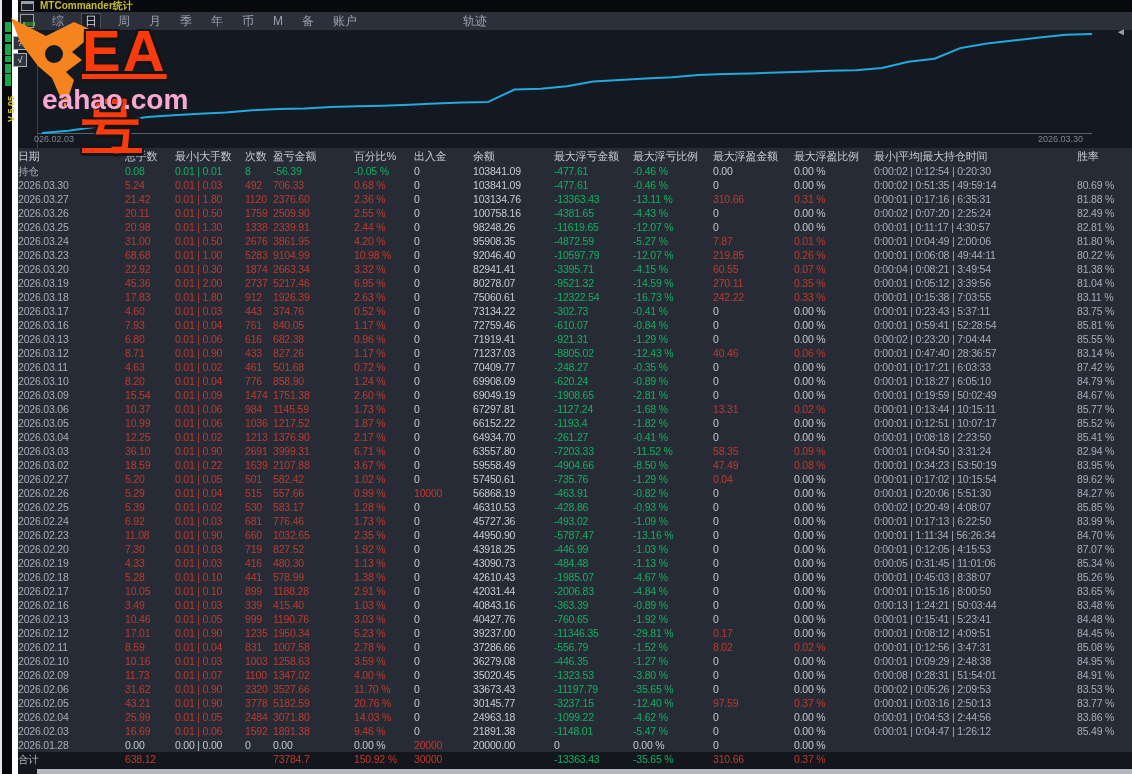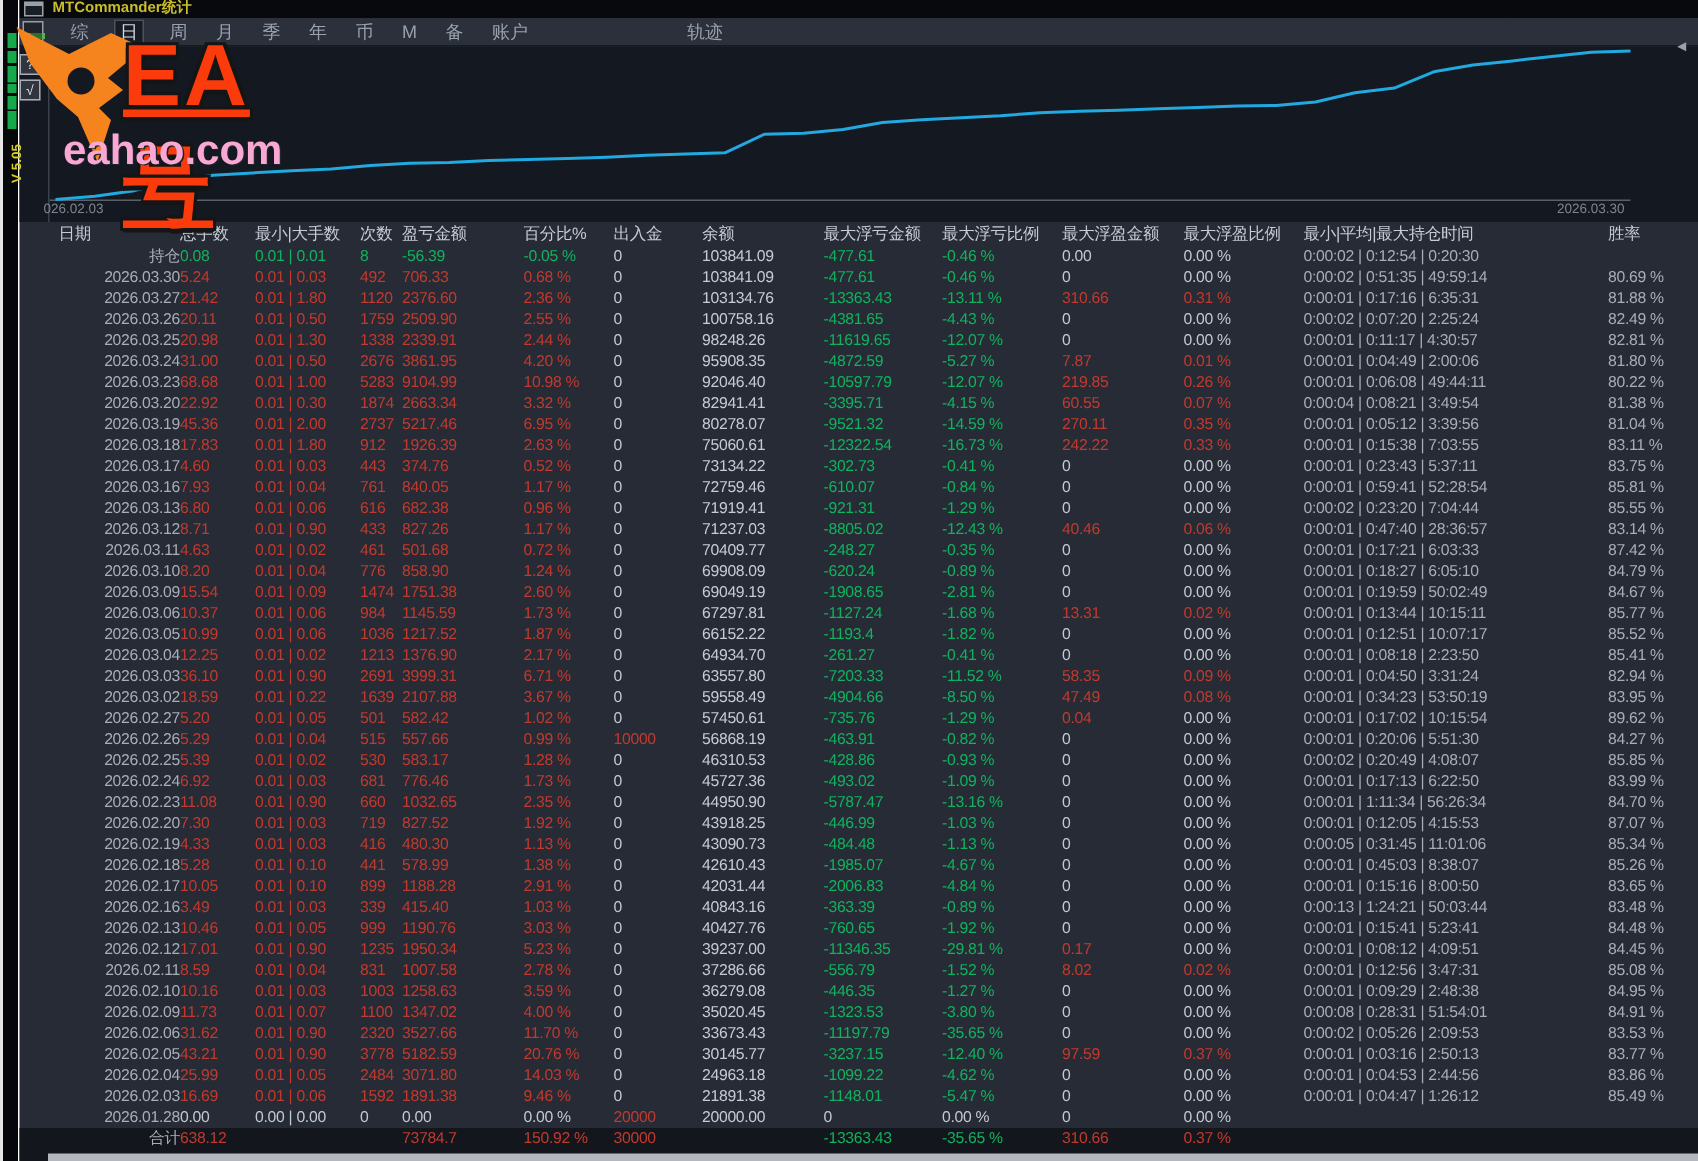--- a/index.html
+++ b/index.html
@@ -5,21 +5,21 @@
   html,body{margin:0;padding:0;background:#000;}
   *{box-sizing:border-box;font-family:"Liberation Sans","DejaVu Sans",sans-serif;}
   .screen{position:relative;width:1132px;height:774px;background:#262B35;overflow:hidden;}
 
   
   .left-strip{position:absolute;left:0;top:0;width:12px;height:774px;background:#05070A;border-left:2px solid #E6E6E6;z-index:4;overflow:visible;}
   .gbar{position:absolute;width:6px;background:#17A84C;}
   .vtext{position:absolute;left:-12px;top:96px;width:42px;height:10px;transform:rotate(-90deg);color:#D6CC1A;font-size:9px;font-weight:bold;white-space:nowrap;}
 
   
-  .window{position:absolute;left:12px;top:0;width:1120px;height:774px;background:#262B35;border-left:1px solid #ffffff;}
+  .window{position:absolute;left:12px;top:0;width:1120px;height:774px;background:#262B35;border-left:6px solid #ffffff;}
 
   .titlebar{position:absolute;left:0;top:0;width:100%;height:12px;background:#07090D;font-size:10px;line-height:12px;white-space:nowrap;}
   .appicon{position:absolute;left:3px;top:1px;width:13px;height:10px;border:1px solid #9AA0A8;background:#1A1E26;border-top:3px solid #9AA0A8;}
   .title{position:absolute;left:22px;top:0;color:#C9BD2A;font-weight:bold;}
   .trlink{position:absolute;right:4px;top:12px;color:#3E7FC0;}
 
   .menubar{position:absolute;left:0;top:12px;width:100%;height:19px;background:#2B303B;border-bottom:1px solid #171A20;}
   .menuicon{position:absolute;left:2px;top:2px;width:14px;height:14px;border:1px solid #9AA0A8;background:#20242D;}
   .menuicon:after{content:"";position:absolute;left:2px;top:7px;width:8px;height:4px;border-left:2px solid #58B158;border-right:2px solid #58B158;background:#2E6E2E;}
   .items{position:absolute;left:32px;top:0;height:19px;display:flex;align-items:center;gap:15px;}
@@ -35,31 +35,31 @@
 
   
   .sbtn{position:absolute;width:14px;height:14px;background:#30353E;border:1px solid #A9AEB6;color:#E3E6EA;font-size:9px;line-height:11px;text-align:center;padding:0;z-index:5;}
   .b1{left:13px;top:36px;}
   .b2{left:13px;top:53px;}
 
   
   .tablewrap{position:absolute;left:0;top:148px;width:100%;height:621px;}
   .row{display:grid;grid-template-columns:107px 50px 70px 28px 81px 60px 59px 81px 79px 80px 81px 80px 191px 1fr;height:14px;line-height:14px;font-size:10.5px;white-space:nowrap;letter-spacing:-0.2px;}
   .row>span{overflow:hidden;}
-  .row>span:first-child{padding-left:26px;}
+  .row>span:first-child{}
   .row>span:last-child{padding-left:12px;}
   .hdr{height:16px;line-height:17px;font-size:11px;}
   .hdr>span{color:#C6CBD4;}
   .total{height:26px;line-height:15px;background:#13161C;}
   .red{color:#C23A2E;}
   .green{color:#10B25E;}
   .dim{color:#C3C9D2;}
   .white{color:#C6CBD4;}
   .gray{color:#A8AEB9;}
-  .date{color:#A8AEB9;text-align:right;}
+  .date{color:#A8AEB9;}
 
   .hscroll{position:absolute;left:19px;right:0;bottom:0;height:5px;background:#B4B8BE;}
 
   
   .logo{position:absolute;left:0;top:0;z-index:6;pointer-events:none;}
   .fox{position:absolute;left:8px;top:16px;}
   .brand{position:absolute;left:82px;top:14px;font-size:58px;font-weight:bold;color:#FB3B0B;letter-spacing:2px;line-height:74px;text-shadow:2px 2px 0 #151515,-2px 2px 0 #151515,2px -2px 0 #151515,-2px -2px 0 #151515,0 3px 0 #151515;text-decoration:underline;}
   .site{position:absolute;left:42px;top:84px;font-size:28px;font-weight:bold;color:#f9a8d4;text-shadow:1px 1px 0 #20242C;}
 </style>
 </head>

